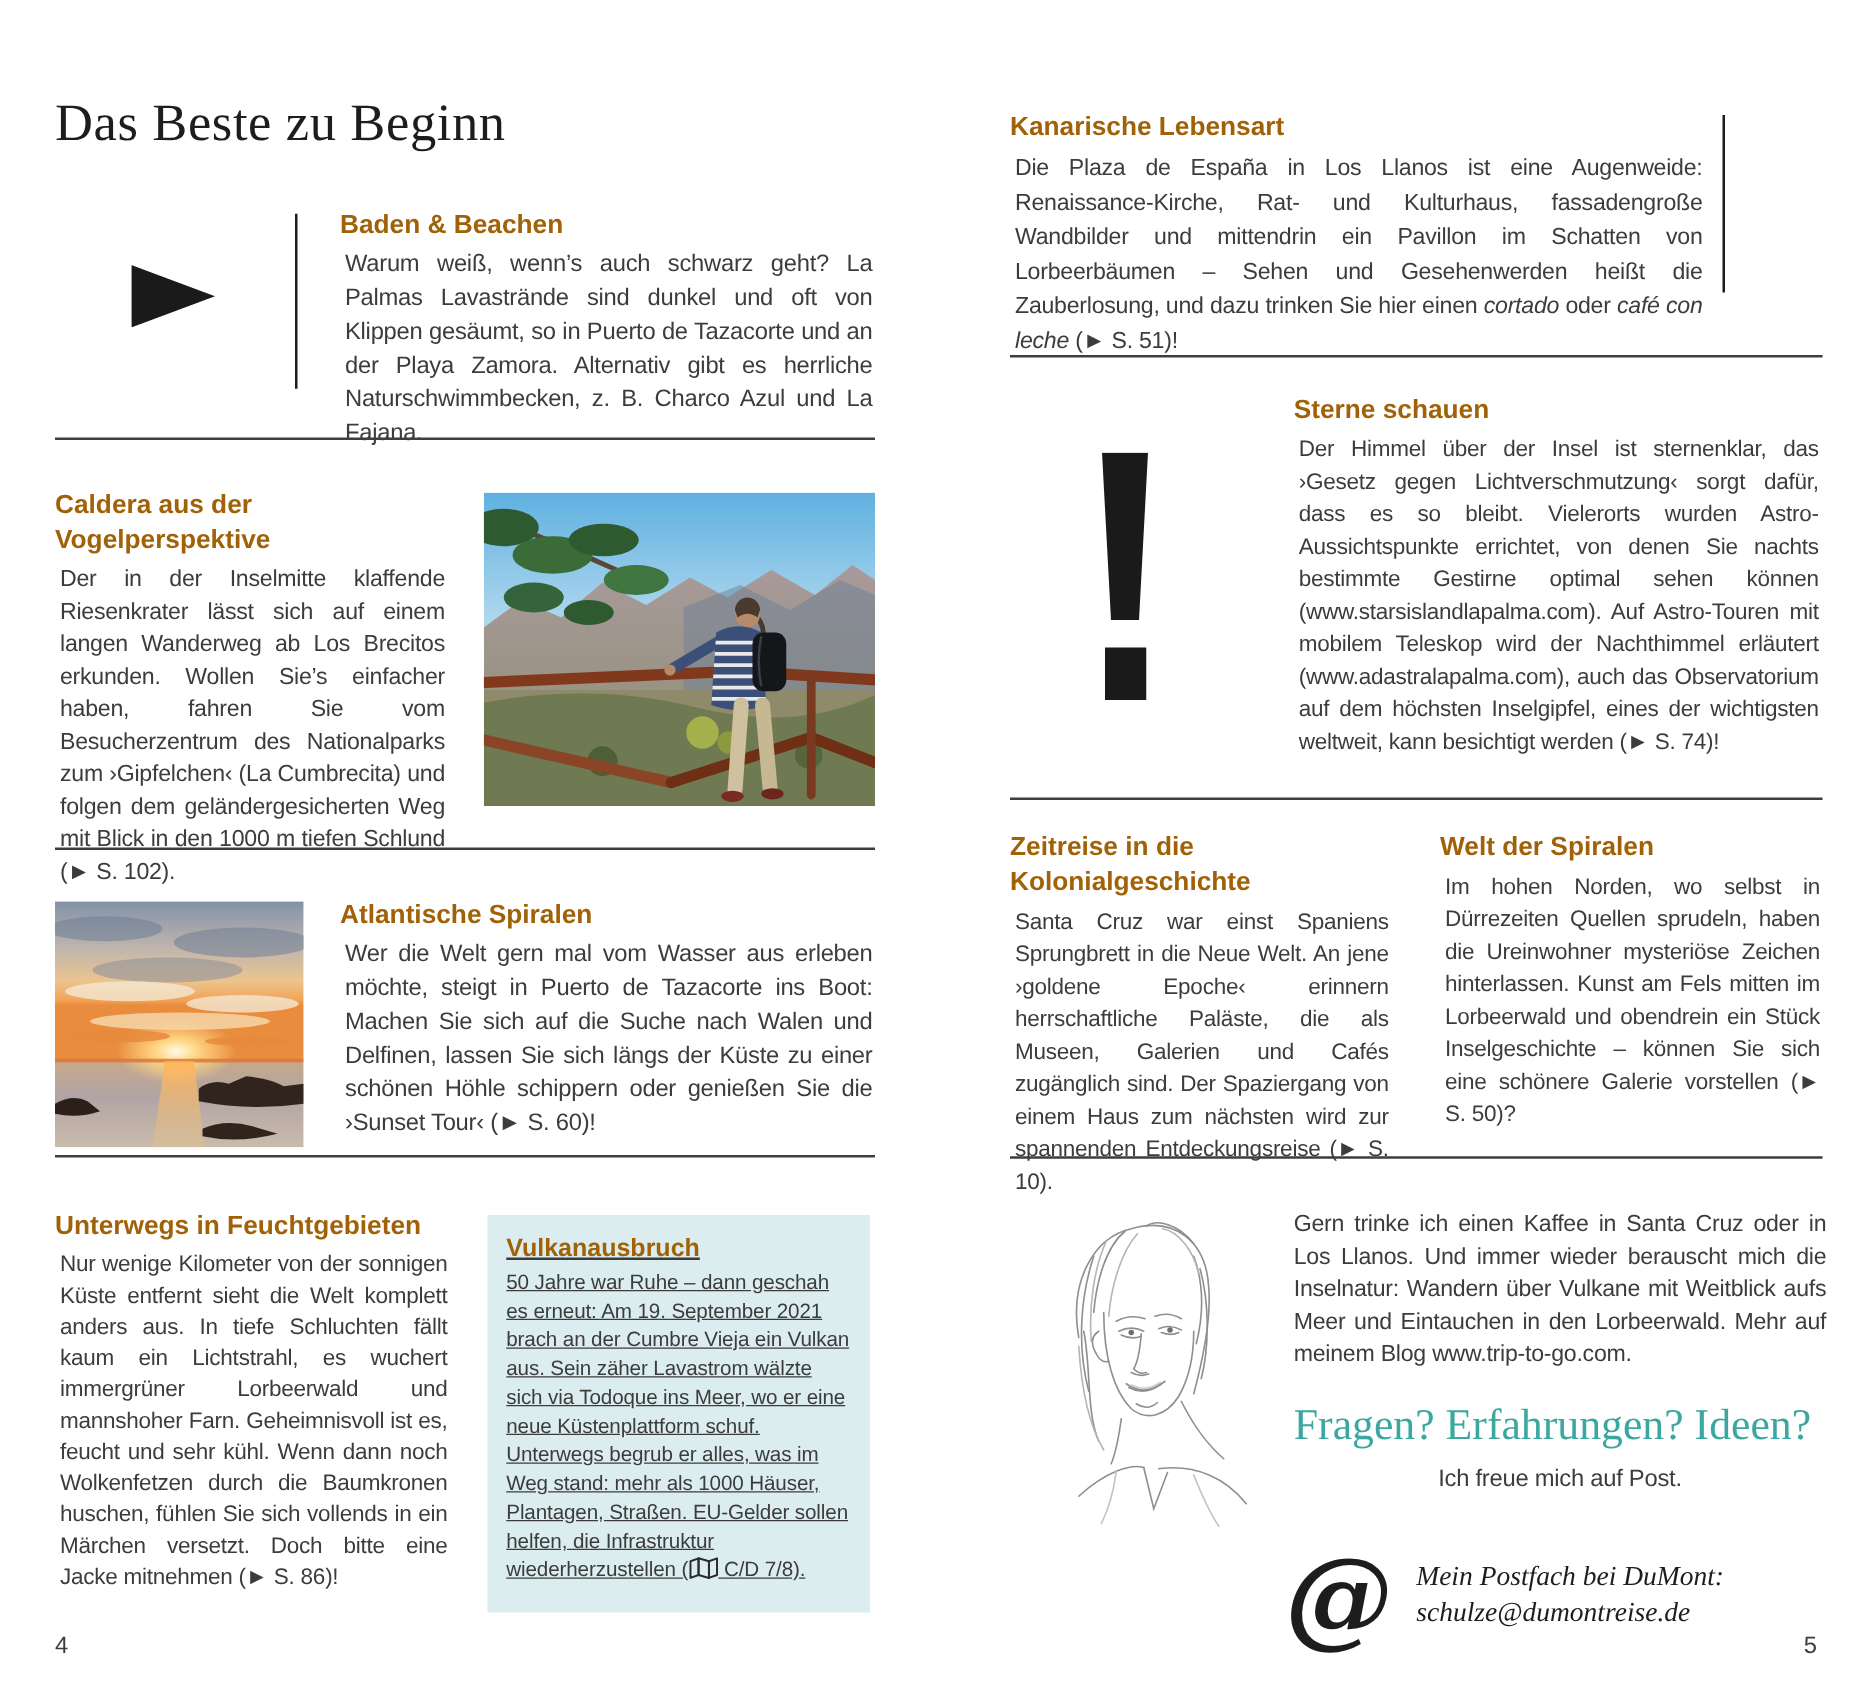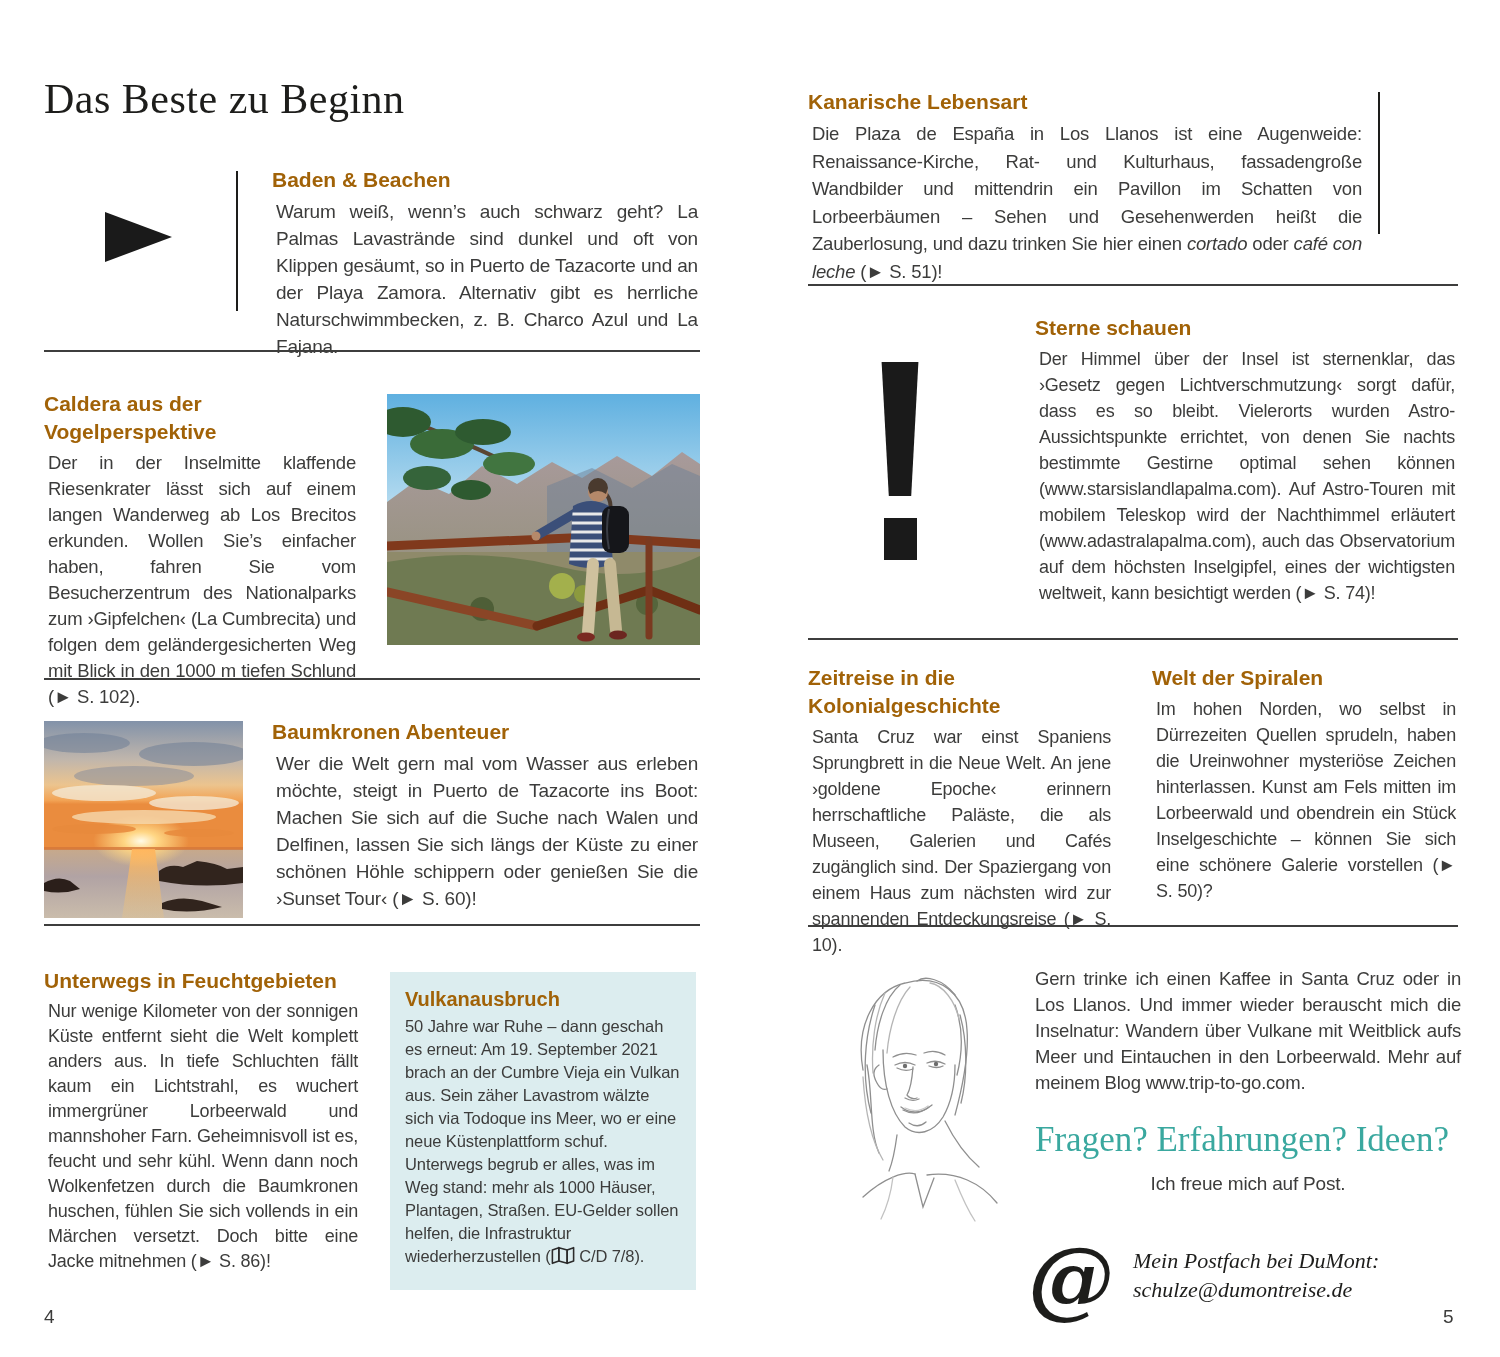--- a/index.html
+++ b/index.html
@@ -20,21 +20,21 @@
   p.lebens{font-size:18.5px;line-height:27.5px;}
   p.sterne{font-size:18px;line-height:26px;}
   p.twocol{font-size:18px;line-height:26px;}
   .it{font-style:italic;}
   .hrule{height:2px;background:#3e3e3d;border:none;margin:0;padding:0;}
   .vrule{width:2px;background:#1d1d1b;}
   .tri{width:67px;height:50px;background:#1a1a1a;clip-path:polygon(0 0,100% 50%,0 100%);}
   .ebar{position:absolute;left:2px;top:0;width:40px;height:134px;background:#1a1a1a;
         clip-path:polygon(4% 0,96% 0,78% 100%,22% 100%);}
   .edot{position:absolute;left:6px;top:156px;width:33px;height:42px;background:#1a1a1a;}
-  .box{background:#dcedef;padding:13px 15px 15px 15px;box-sizing:border-box;min-height:318px;}
+  .box{background:#dcedef;padding:13px 15px 15px 15px;box-sizing:border-box;min-height:318px;text-decoration:underline;}
   .box h3{margin:0 0 2px 0;}
   p.boxtext{margin:0;font-size:16.5px;line-height:23px;text-align:left;letter-spacing:-0.1px;}
   .pnum{font-size:19px;color:#3c3c3b;}
   .photo{margin:0;overflow:hidden;}
   .cta{
     font-family:"Liberation Serif", serif;font-weight:400;font-size:35px;line-height:40px;
     margin:24px 0 10px 0;
   }
   p.author-intro{margin:0;font-size:18.5px;line-height:26px;text-align:justify;letter-spacing:-0.2px;}
   .at{
@@ -177,21 +177,21 @@
       </g>
       <rect y="126" width="199" height="3" fill="#d4773a" opacity="0.8"></rect>
       <path d="M88,128 L111,128 L120,197 L78,197 Z" fill="url(#refl)" opacity="0.9"></path>
       <path d="M115,150 q10,-8 24,-4 l14,-6 q20,2 30,8 l16,-2 v16 q-42,6 -84,-2 Z" fill="#31241d"></path>
       <path d="M0,162 q14,-8 26,-2 l10,8 q-18,6 -36,2 Z" fill="#2b1f1a"></path>
       <path d="M118,182 q18,-8 40,-2 l20,6 q-32,8 -60,2 Z" fill="#31241d"></path>
     </svg>
   </figure>
 
   <section class="abs" style="left:272px;top:718px;width:430px;">
-    <h2 class="h">Baumkronen Abenteuer</h2>
+    <h2 class="h">Atlantische Spiralen</h2>
     <p class="b">Wer die Welt gern mal vom Wasser aus erleben möchte, steigt in Puerto de Tazacorte ins Boot: Machen Sie sich auf die Suche nach Walen und Delfinen, lassen Sie sich längs der Küste zu einer schönen Höhle schippern oder genießen Sie die ›Sunset Tour‹ (► S. 60)!</p>
   </section>
 
   <hr class="abs hrule" style="left:44px;top:924px;width:656px;">
 
   <section class="abs" style="left:44px;top:967px;width:318px;">
     <h2 class="h">Unterwegs in Feuchtgebieten</h2>
     <p class="b feucht">Nur wenige Kilometer von der sonnigen Küste entfernt sieht die Welt komplett anders aus. In tiefe Schluchten fällt kaum ein Lichtstrahl, es wuchert immergrüner Lorbeerwald und mannshoher Farn. Geheimnisvoll ist es, feucht und sehr kühl. Wenn dann noch Wolkenfetzen durch die Baumkronen huschen, fühlen Sie sich vollends in ein Märchen versetzt. Doch bitte eine Jacke mitnehmen (► S. 86)!</p>
   </section>
 

